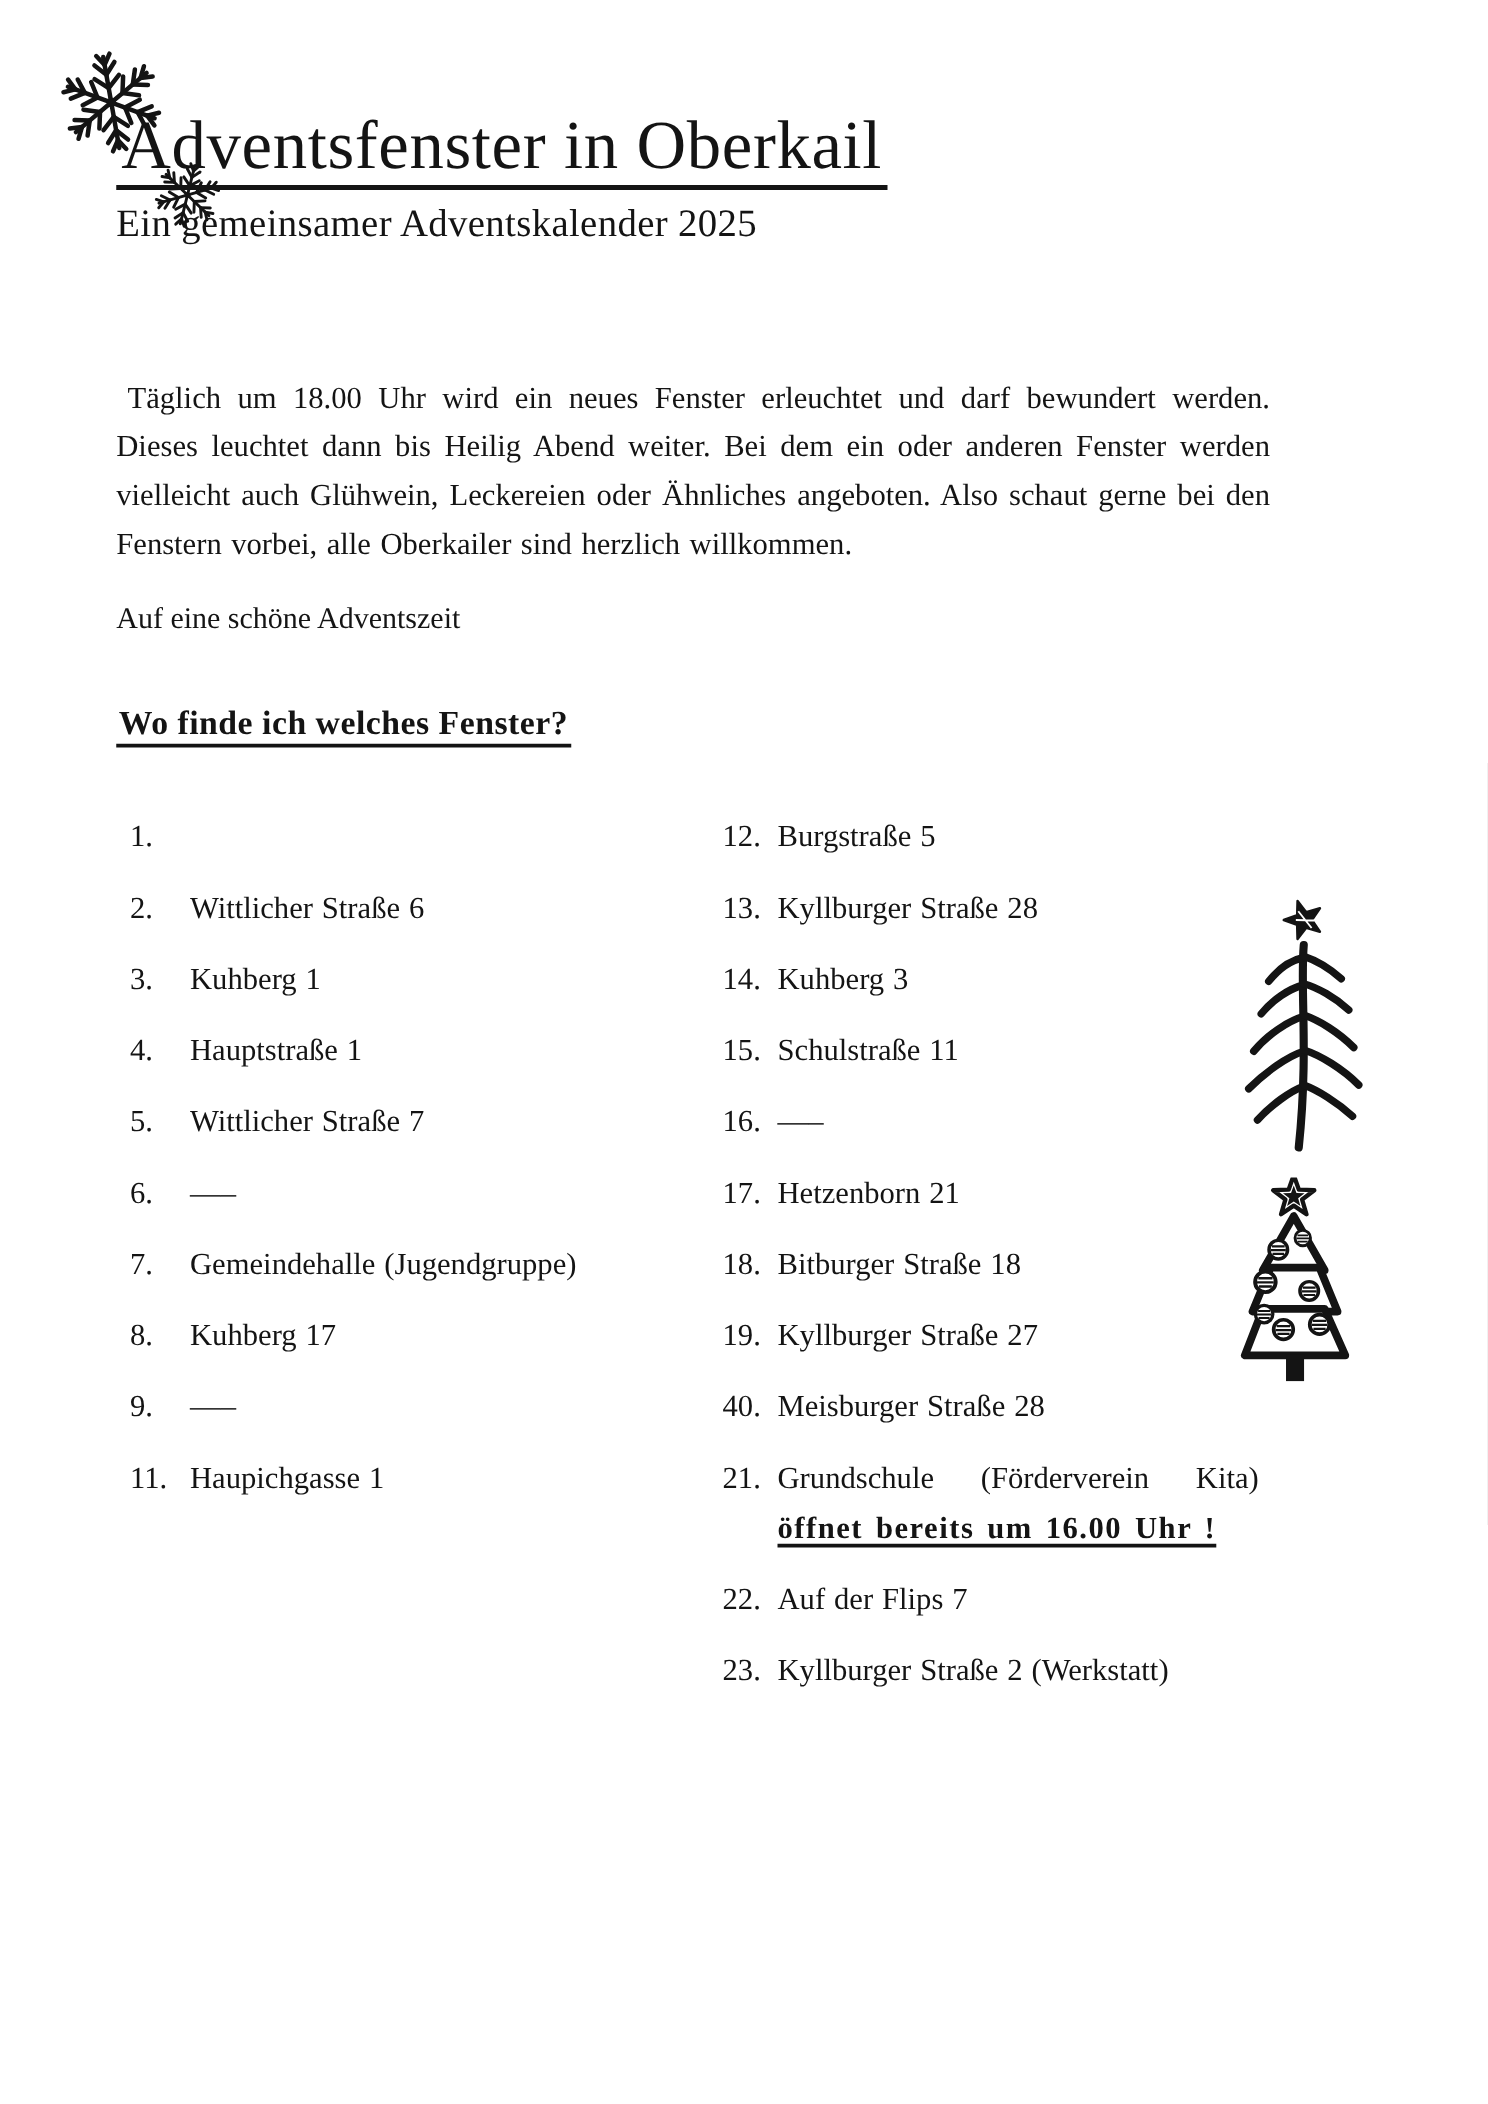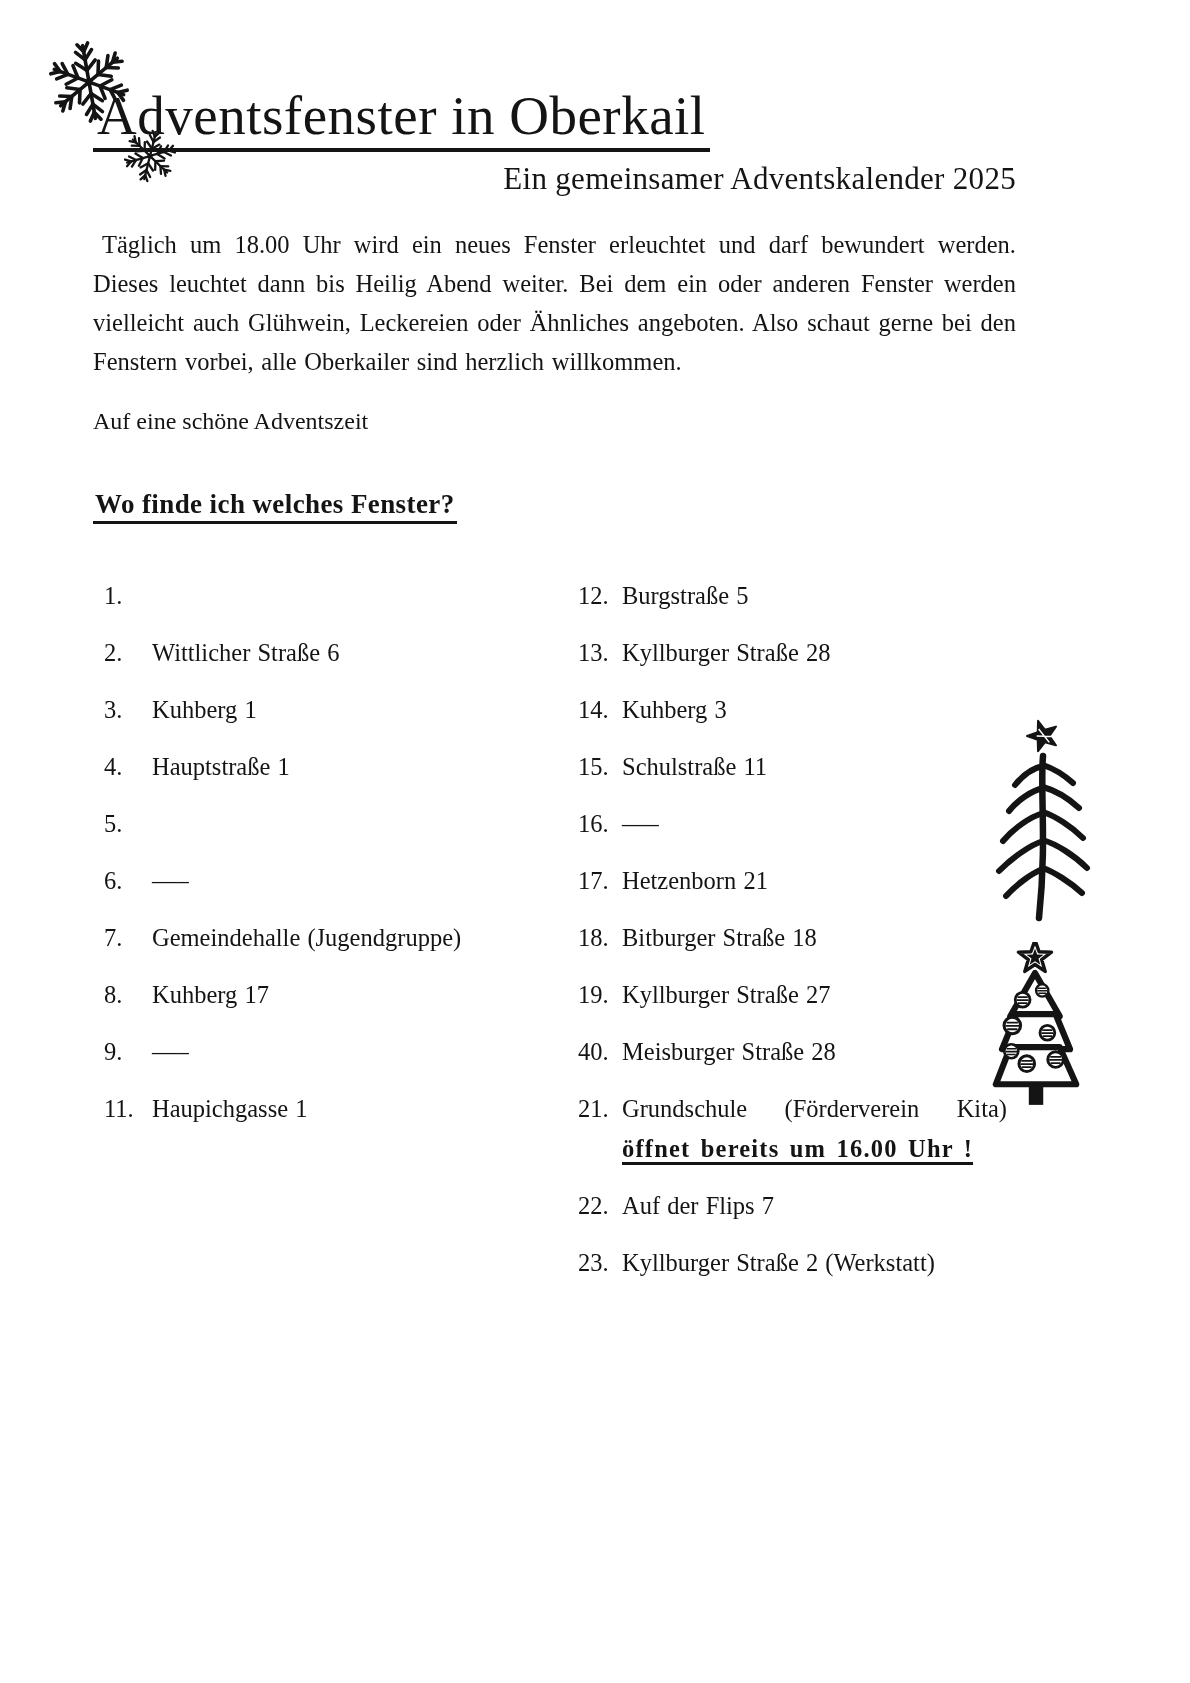--- a/index.html
+++ b/index.html
@@ -15,24 +15,24 @@
   .content { position:absolute; left:93px; top:0; width:923px; }
 
   .title-wrap { margin-top:86px; }
   .doc-title {
     display:inline-block;
     font-size:55px; font-weight:400; line-height:1.08;
     margin:0; padding:0 4px 3px 4px;
     border-bottom:4px solid #141414;
     letter-spacing:0.5px;
   }
-  .subtitle { text-align:right; font-size:31px; margin-top:9px; letter-spacing:0.3px; }
+  .subtitle { text-align:left; font-size:31px; margin-top:9px; letter-spacing:0.3px; }
 
   .intro-paragraph {
-    margin-top:28px;
+    margin-top:102px;
     font-size:24.5px; line-height:39px;
     text-align:justify; text-indent:9px;
     word-spacing:1.5px;
   }
   .closing-line { margin-top:22px; font-size:24px; line-height:30px; }
 
   .heading-wrap { text-align:left; margin-top:52px; }
   .finder-heading {
     display:inline-block;
     font-size:27px; font-weight:bold; line-height:1.2;
@@ -169,20 +169,21 @@
           <div class="item">
             <span class="num">3.</span>
             <span class="txt">Kuhberg 1</span>
           </div>
           <div class="item">
             <span class="num">4.</span>
             <span class="txt">Hauptstraße 1</span>
           </div>
           <div class="item">
             <span class="num">5.</span>
+            <span class="txt">Wittlicher Straße 7</span>
           </div>
           <div class="item">
             <span class="num">6.</span>
             <span class="txt">—–</span>
           </div>
           <div class="item">
             <span class="num">7.</span>
             <span class="txt">Gemeindehalle (Jugendgruppe)</span>
           </div>
           <div class="item">

